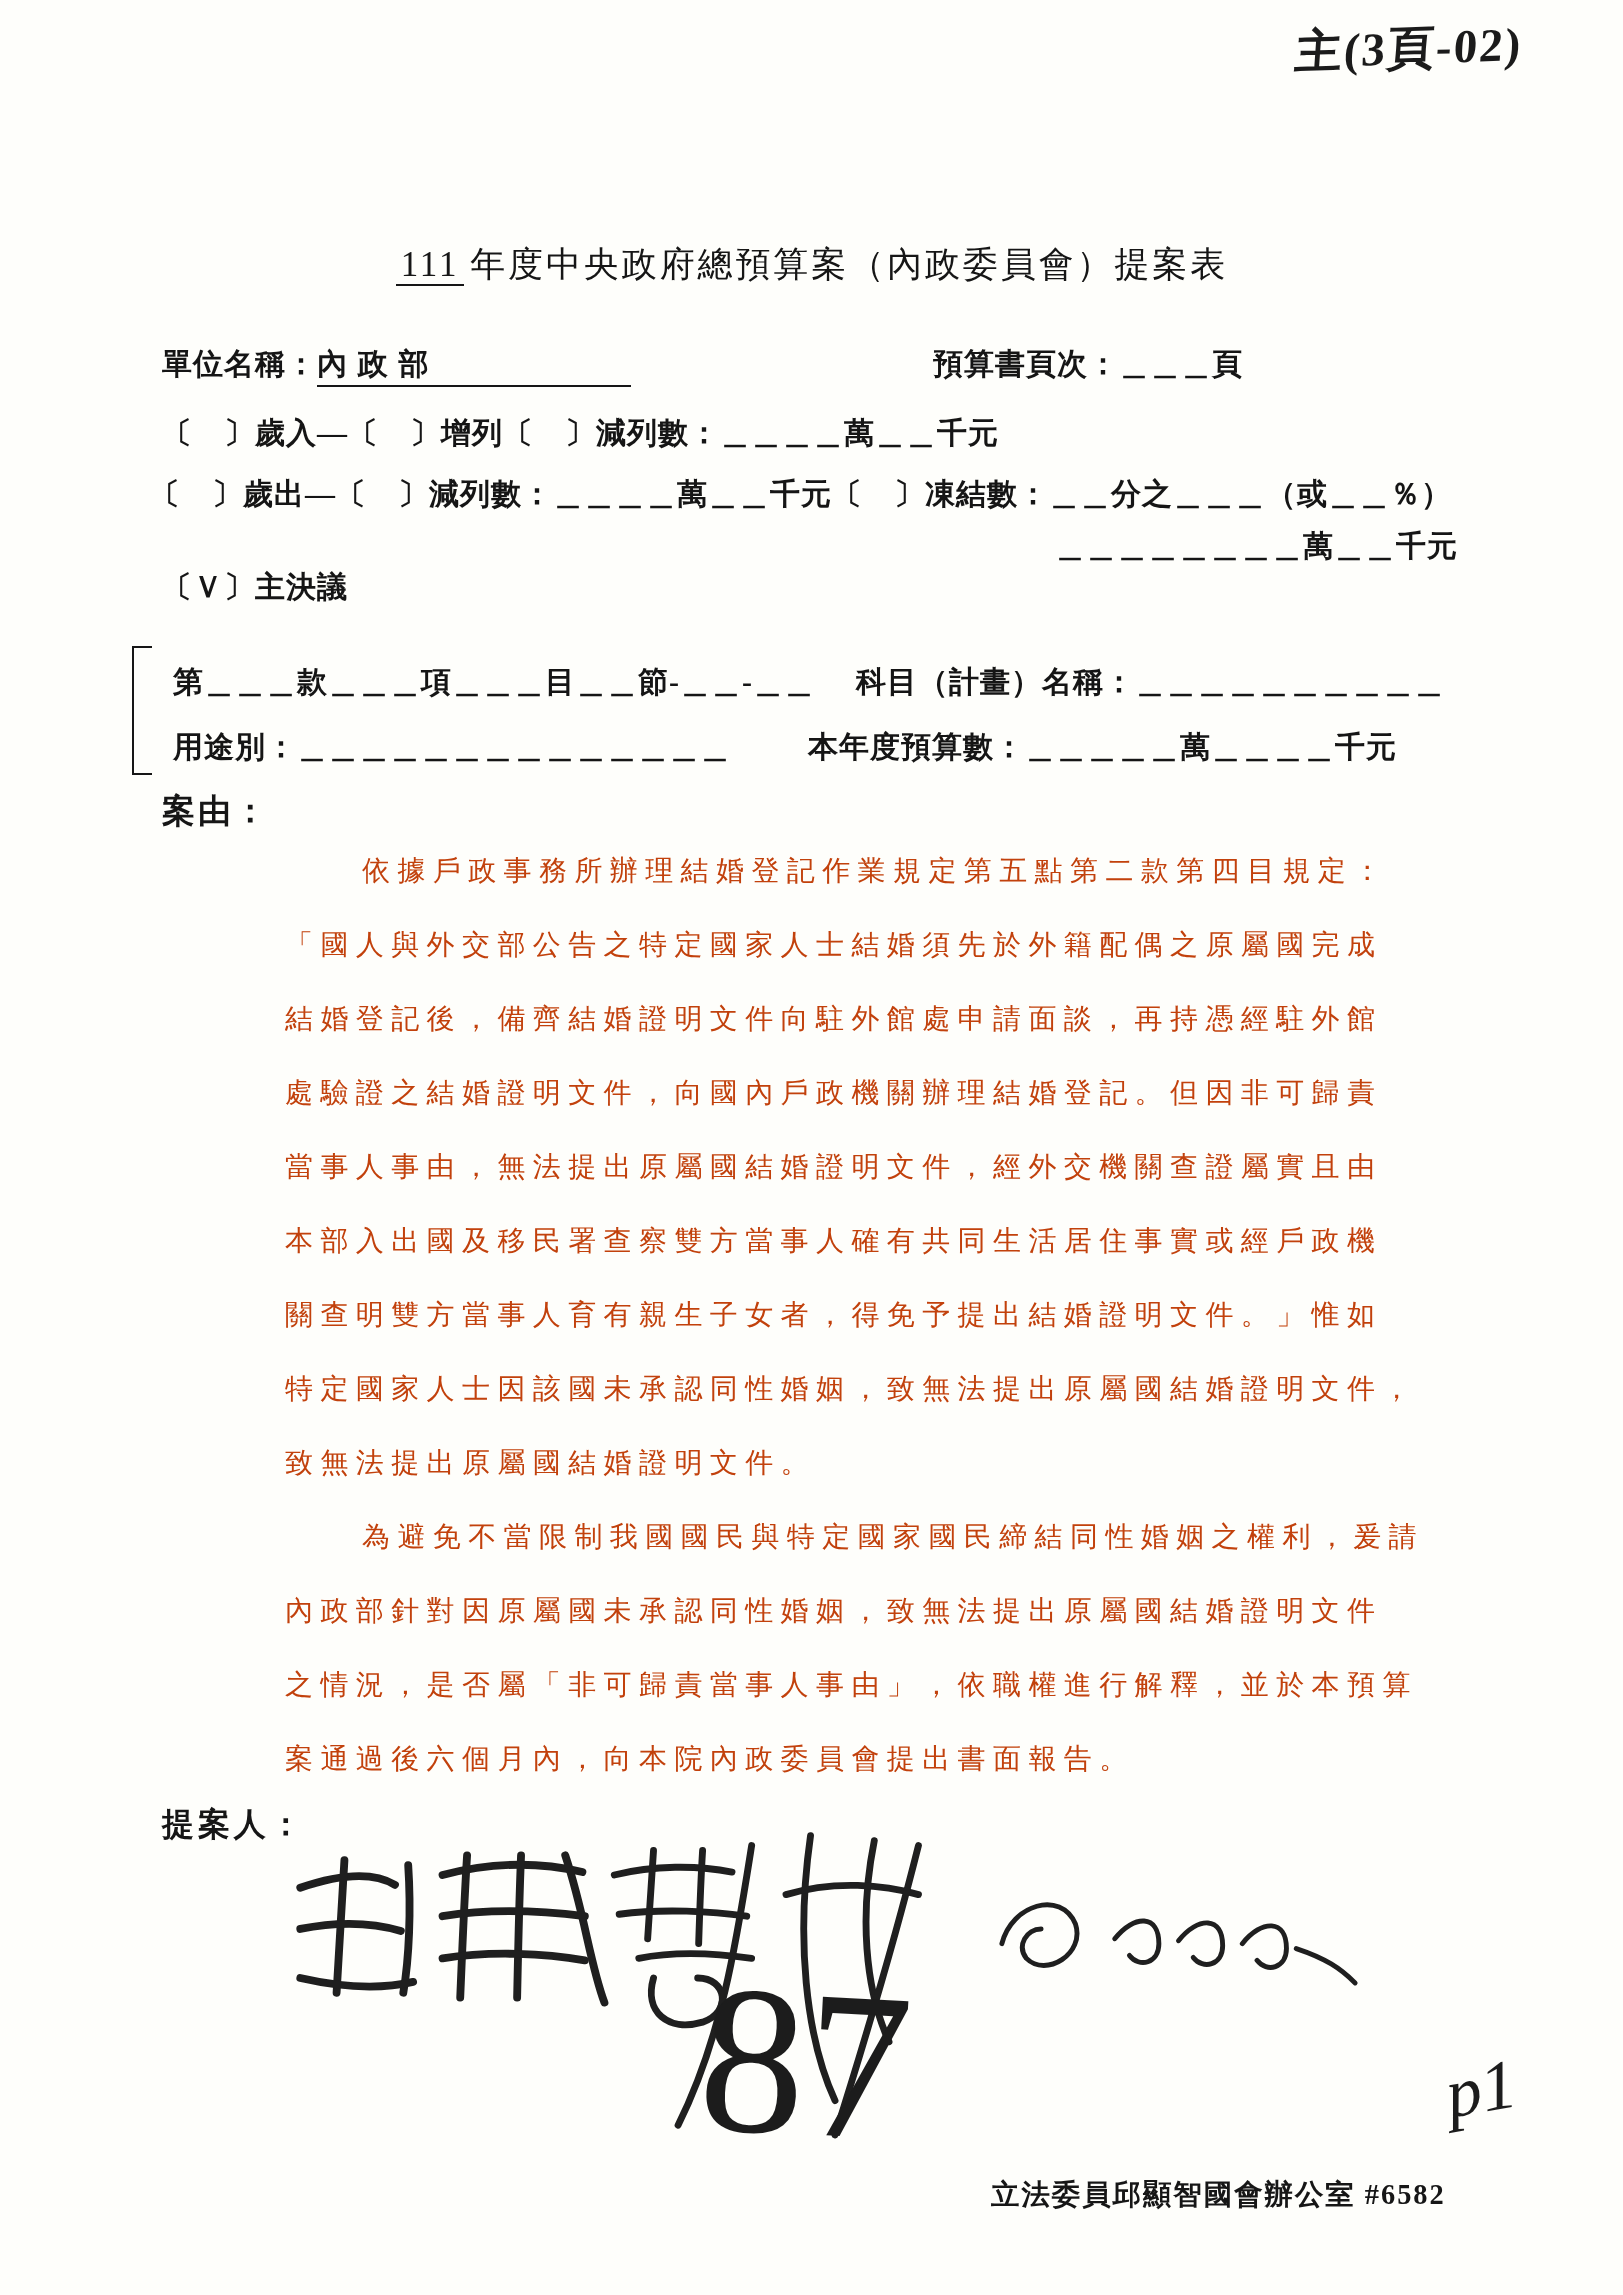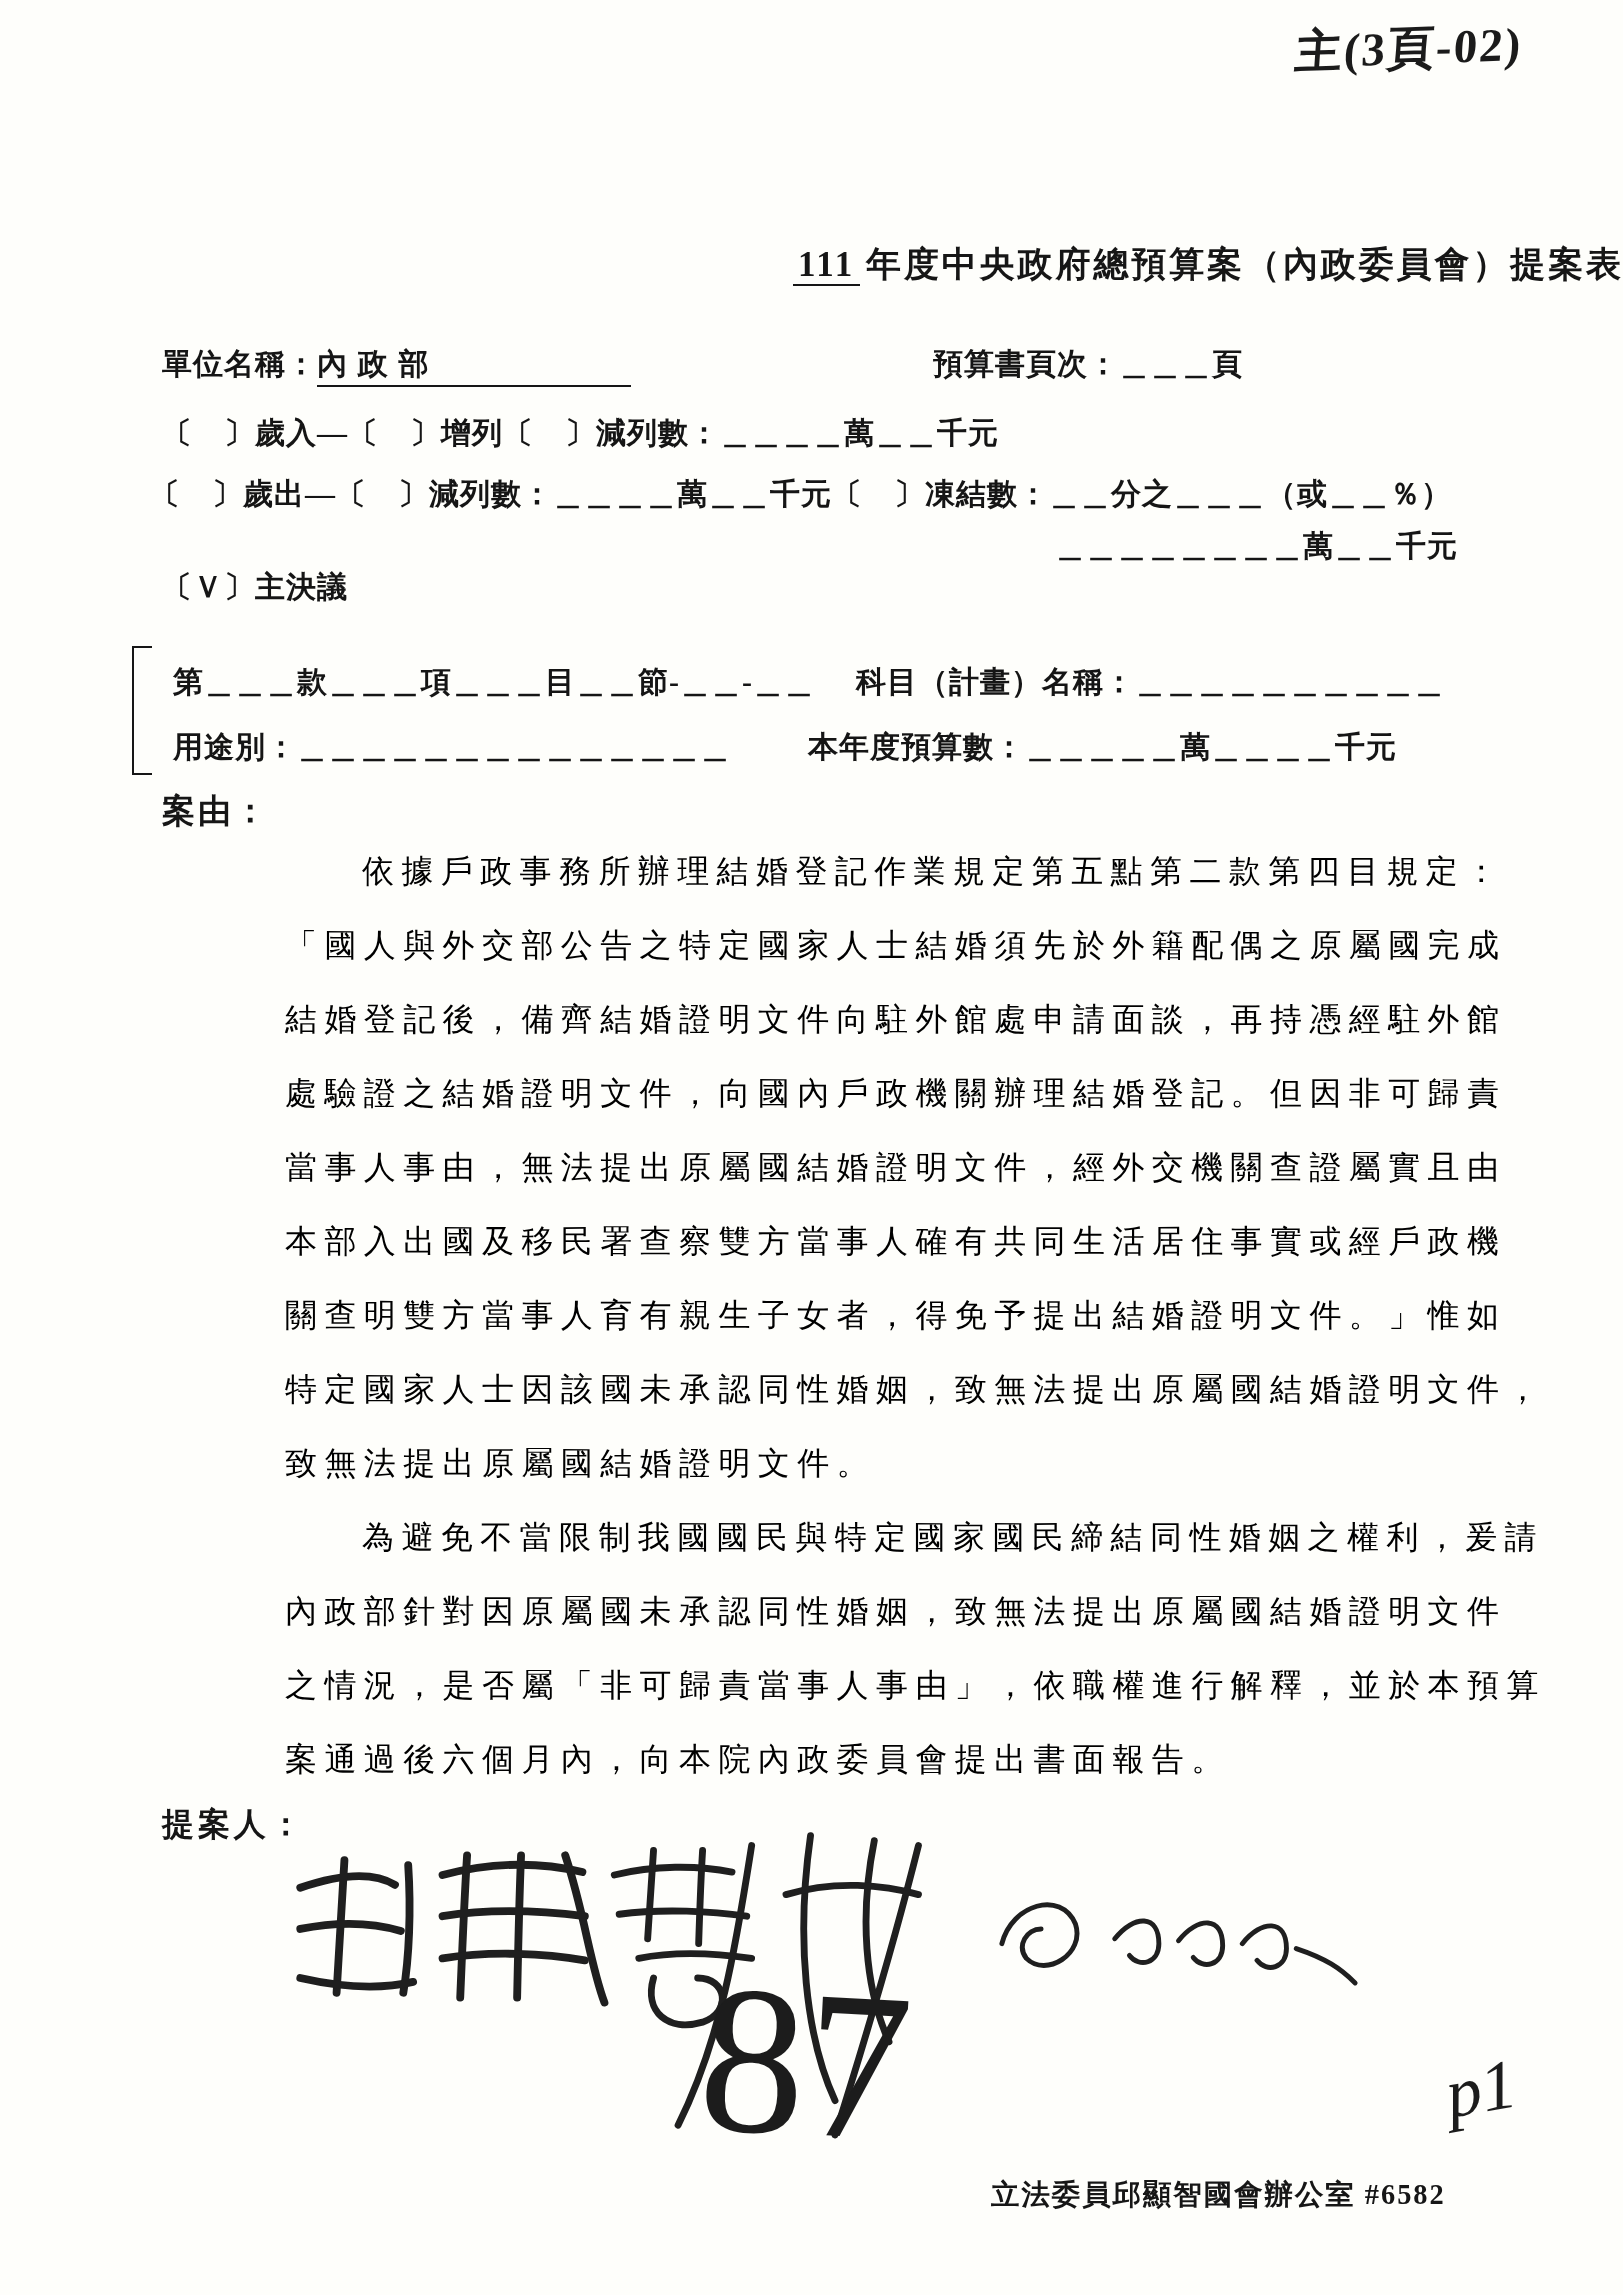--- a/index.html
+++ b/index.html
@@ -12,21 +12,21 @@
     overflow:hidden;
   }
   .hand-note{
     position:absolute;top:16.7px;left:1295px;
     font-size:47px;font-weight:bold;letter-spacing:2px;
     transform:rotate(-2deg) skewX(-6deg);
     white-space:nowrap;color:#1b1b1b;
   }
   .title{
     position:absolute;top:241px;left:0;width:100%;
-    text-align:right;font-size:35px;font-weight:bold;
+    text-align:center;font-size:35px;font-weight:normal;
     letter-spacing:2.9px;white-space:nowrap;
   }
   .title .year{border-bottom:2.9px solid #161616;padding:0 4.9px;margin-right:5.9px;}
   .row{
     position:absolute;white-space:nowrap;
     font-weight:bold;font-size:30px;letter-spacing:1px;color:#151515;
   }
   .fill-underline{
     display:inline-block;min-width:314px;
     border-bottom:2.5px solid #161616;
@@ -38,21 +38,21 @@
     border-left:2.9px solid #161616;
     border-top:2.9px solid #161616;
     border-bottom:2.9px solid #161616;
   }
   .section-label{
     position:absolute;top:789px;left:162px;
     font-size:33px;font-weight:bold;letter-spacing:2.9px;white-space:nowrap;
   }
   .body-text{
     position:absolute;top:834px;left:285px;width:1256px;
-    font-size:32px;letter-spacing:7.4px;color:#000000;
+    font-size:28px;letter-spacing:7.4px;color:#c2410c;
   }
   .body-text .bl{line-height:74px;white-space:nowrap;}
   .body-text .ind{padding-left:77px;}
   .proposer{
     position:absolute;top:1803px;left:162px;
     font-size:32px;font-weight:bold;letter-spacing:3.9px;white-space:nowrap;
   }
   .office{
     position:absolute;top:2176px;left:991px;
     font-size:28.4px;font-weight:bold;letter-spacing:2px;white-space:nowrap;

